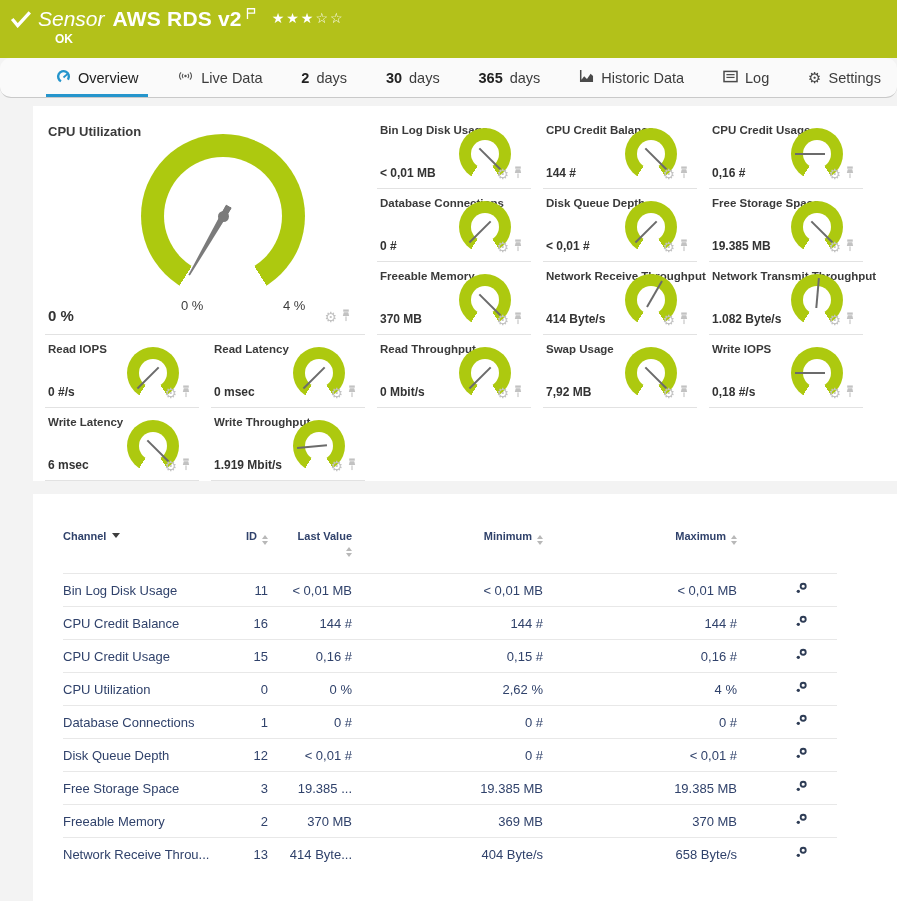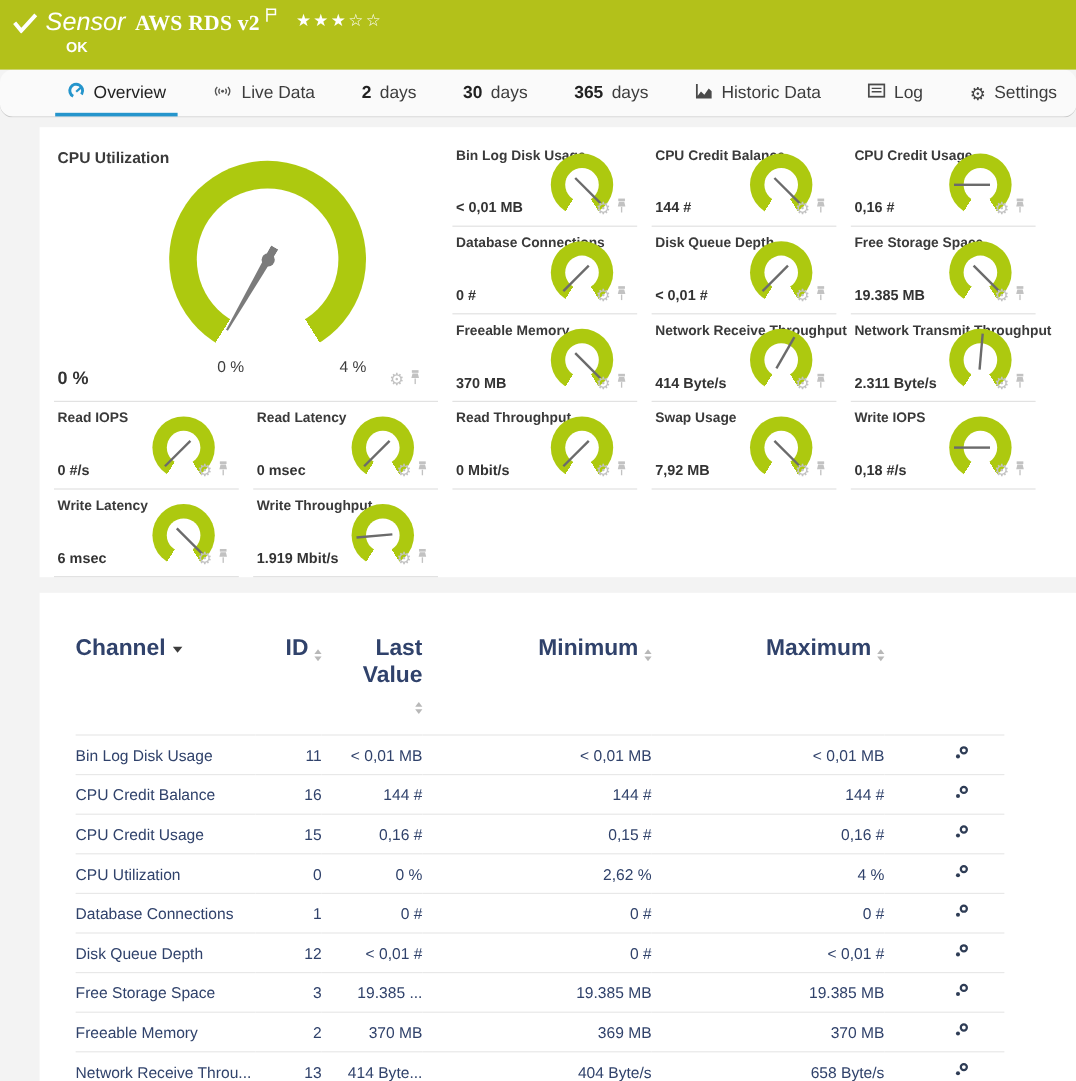--- a/index.html
+++ b/index.html
@@ -5,21 +5,21 @@
   * { margin:0; padding:0; box-sizing:border-box; }
   html,body { width:897px; height:901px; overflow:hidden;
     font-family:"Liberation Sans", sans-serif; background:#f3f3f3; }
   :root { --green:#b3c11a; --gauge-green:#adc90f; --blue:#2595cc; --navy:#30426b; }
 
   
   .topbar { height:58px; background:var(--green); color:#fff; position:relative; }
   .topbar-main { display:flex; align-items:center; padding:7px 0 0 10px; }
   .check-icon { width:22px; height:18px; margin-right:6px; }
   .sensor-type { font-style:italic; font-size:21px; margin-right:8px; }
-  .sensor-title { font-weight:bold; font-size:18px; letter-spacing:.2px;font-family:Liberation Serif, serif; }
+  .sensor-title { font-weight:bold; font-size:21px; letter-spacing:.2px; }
   .flag-icon { margin:-8px 0 0 4px; }
   .stars { margin:-2px 0 0 16px; font-family:"DejaVu Sans", sans-serif; font-size:14px; letter-spacing:2px; }
   .topbar-status { padding-left:55px; font-weight:bold; font-size:12px; margin-top:1px; }
 
   
   .tabbar { height:40px; background:#fafafa; border-bottom:1px solid #c9c9c9;
     display:flex; align-items:stretch; justify-content:space-between; padding:0 10px 0 50px;border-radius:11px; }
   .tab { display:flex; align-items:center; gap:7px; font-size:14.5px; color:#3d3d3d;
     position:relative; padding:0 6px; cursor:pointer; white-space:nowrap; }
   .tab b { font-weight:bold; color:#222; }
@@ -59,21 +59,21 @@
   .needle-main { position:absolute; left:50%; top:50%; width:80px; height:7px;
     margin-left:-12px; margin-top:-3.5px; transform-origin:12px 50%; background:#7b7b7b;
     clip-path:polygon(0 0, 100% 38%, 100% 62%, 0 100%); }
   .hub { position:absolute; left:50%; top:50%; width:11px; height:11px; margin:-5.5px 0 0 -5.5px;
     border-radius:50%; background:#7b7b7b; }
   .scale-label { position:absolute; top:182px; font-size:13px; color:#3d3d3d; }
   .scale-min { left:136px; } .scale-max { left:238px; }
 
   
   table { border-collapse:collapse; table-layout:fixed; width:774px; font-size:13px; }
-  th { color:var(--navy); font-size:19px; font-weight:bold; text-align:right;
+  th { color:var(--navy); font-size:11px; font-weight:bold; text-align:right;
     vertical-align:top; padding:0 0 16px 0; cursor:pointer; }
   th:first-child { text-align:left; }
   td { height:33px; border-top:1px solid #e8e8e8; color:var(--navy); text-align:right;
     white-space:nowrap; overflow:hidden; padding:0; }
   td:first-child { text-align:left; cursor:pointer; }
   td.icon-cell { text-align:center; padding-left:28px; cursor:pointer; }
   .sort { display:inline-flex; flex-direction:column; margin-left:5px; vertical-align:1px; }
   .sort i { display:block; width:0; height:0; border-left:3.5px solid transparent; border-right:3.5px solid transparent; }
   .sort i.u { border-bottom:4px solid #b8b8b8; margin-bottom:2px; }
   .sort i.d { border-top:4px solid #b8b8b8; }
@@ -333,21 +333,21 @@
             </svg></span>
         </div>
       </div>
       <div class="panel">
         <div class="g-title">Network Transmit Throughput</div>
         <div class="gauge gauge-sm">
           <div class="ring"></div>
           <div class="hole"></div>
           <div class="needle-sm" style="transform:rotate(275deg)"></div>
         </div>
-        <div class="g-value">2.311 Byte/s</div>
+        <div class="g-value">1.082 Byte/s</div>
         <div class="panel-icons">
           <span class="uni-gear-sm">⚙</span>
           <span><svg width="10" height="13" viewBox="0 0 10 14">
               <g fill="#c2c2c2">
                 <rect x="2" y="0.5" width="6" height="2.4"></rect>
                 <path d="M2.6 3.4 h4.8 l1 4.2 H1.6 z"></path>
                 <rect x="4.4" y="8" width="1.2" height="5"></rect>
               </g>
             </svg></span>
         </div>

